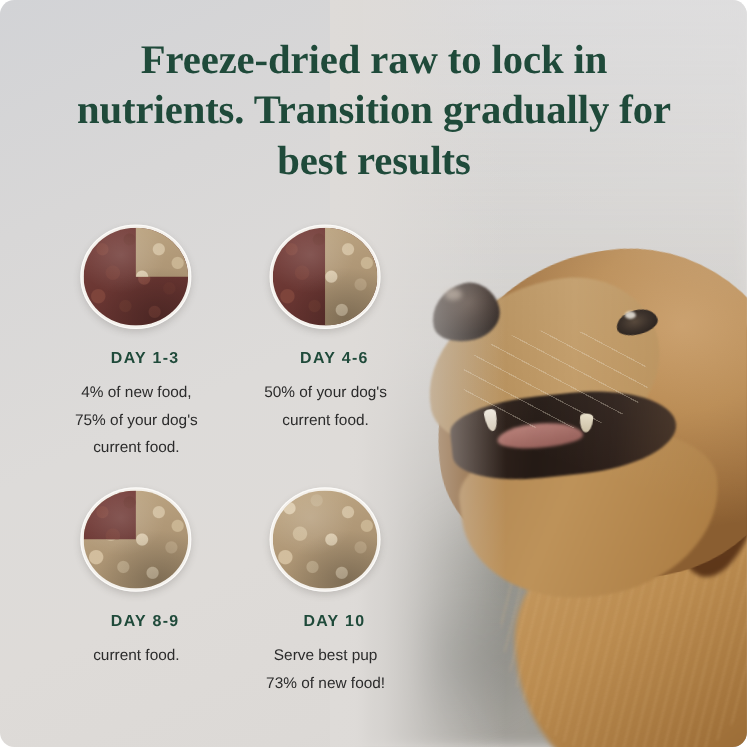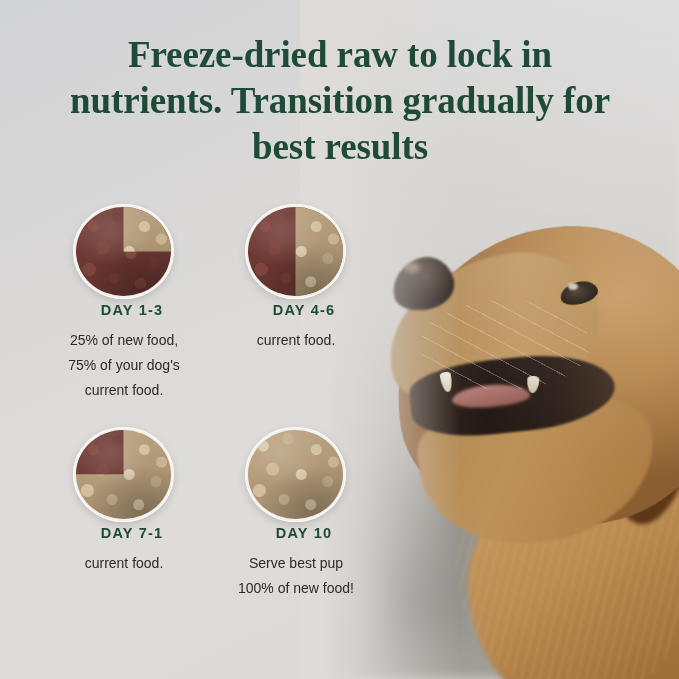--- a/index.html
+++ b/index.html
@@ -16,20 +16,21 @@
     width:679px; height:679px;
     overflow:hidden;
     background:
       linear-gradient(155deg,
         #d2d3d6 0%,
         #d8d7d7 22%,
         #dddbd9 45%,
         #dedbd8 62%,
         #dcd9d6 80%,
         #d6d3d0 100%);
+    border-radius: 13px;
   }
 
   
   .photo-layer{
     position:absolute; inset:0;
     pointer-events:none;
   }
 
   .photo-bg{
     position:absolute;
@@ -327,21 +328,21 @@
     pointer-events:none;
   }
 
   
   .q-tr{ clip-path: polygon(50% 0, 100% 0, 100% 50%, 50% 50%); }
   .q-tl{ clip-path: polygon(0 0, 50% 0, 50% 50%, 0 50%); }
   .half-right{ clip-path: polygon(50% 0, 100% 0, 100% 100%, 50% 100%); }
 
   
   .day-label{
-    margin-top:0;
+    margin-top:16px;
     font-family:"Liberation Sans", sans-serif;
     font-weight:700;
     font-size:14.5px;
     letter-spacing:1.2px;
     color:#1f4a3a;
     text-align:center;
     padding-left:16px;
   }
 
   .desc{
@@ -397,74 +398,75 @@
           <div class="bowl">
             <div class="bowl-inner">
               <div class="kib kib-dark"></div>
               <div class="kib kib-tan q-tr"></div>
               <div class="kib-shade"></div>
             </div>
           </div>
         </div>
         <div class="day-label">DAY 1-3</div>
         <div class="desc">
-          <span class="ln">25% of new food,</span>
+          <span class="ln">4% of new food,</span>
           <span class="ln">75% of your dog's</span>
           <span class="ln">current food.</span>
         </div>
       </div>
 
       <div class="step">
         <div class="bowl-wrap">
           <div class="bowl">
             <div class="bowl-inner">
               <div class="kib kib-dark"></div>
               <div class="kib kib-tan half-right"></div>
               <div class="kib-shade"></div>
             </div>
           </div>
         </div>
         <div class="day-label">DAY 4-6</div>
         <div class="desc">
+          <span class="ln">50% of your dog's</span>
           <span class="ln">current food.</span>
         </div>
       </div>
 
     </div>
 
     <div class="step-row row2">
 
       <div class="step">
         <div class="bowl-wrap">
           <div class="bowl">
             <div class="bowl-inner">
               <div class="kib kib-tan"></div>
               <div class="kib kib-dark q-tl"></div>
               <div class="kib-shade"></div>
             </div>
           </div>
         </div>
-        <div class="day-label">DAY 7-1</div>
+        <div class="day-label">DAY 8-9</div>
         <div class="desc">
           <span class="ln">current food.</span>
         </div>
       </div>
 
       <div class="step">
         <div class="bowl-wrap">
           <div class="bowl">
             <div class="bowl-inner">
               <div class="kib kib-tan"></div>
               <div class="kib-shade"></div>
             </div>
           </div>
         </div>
         <div class="day-label">DAY 10</div>
         <div class="desc">
           <span class="ln">Serve best pup</span>
-          <span class="ln">100% of new food!</span>
+          <span class="ln">73% of new food!</span>
         </div>
       </div>
 
     </div>
 
   </div>
 </div>
 
 </body></html>

